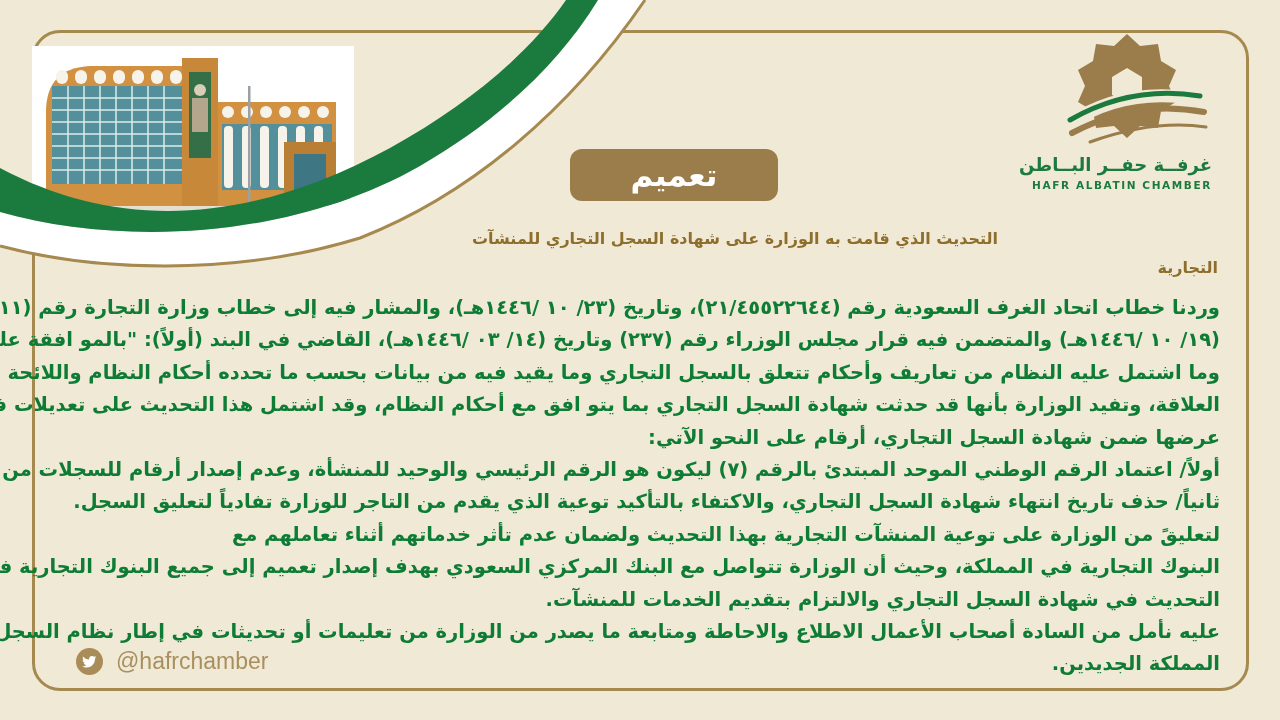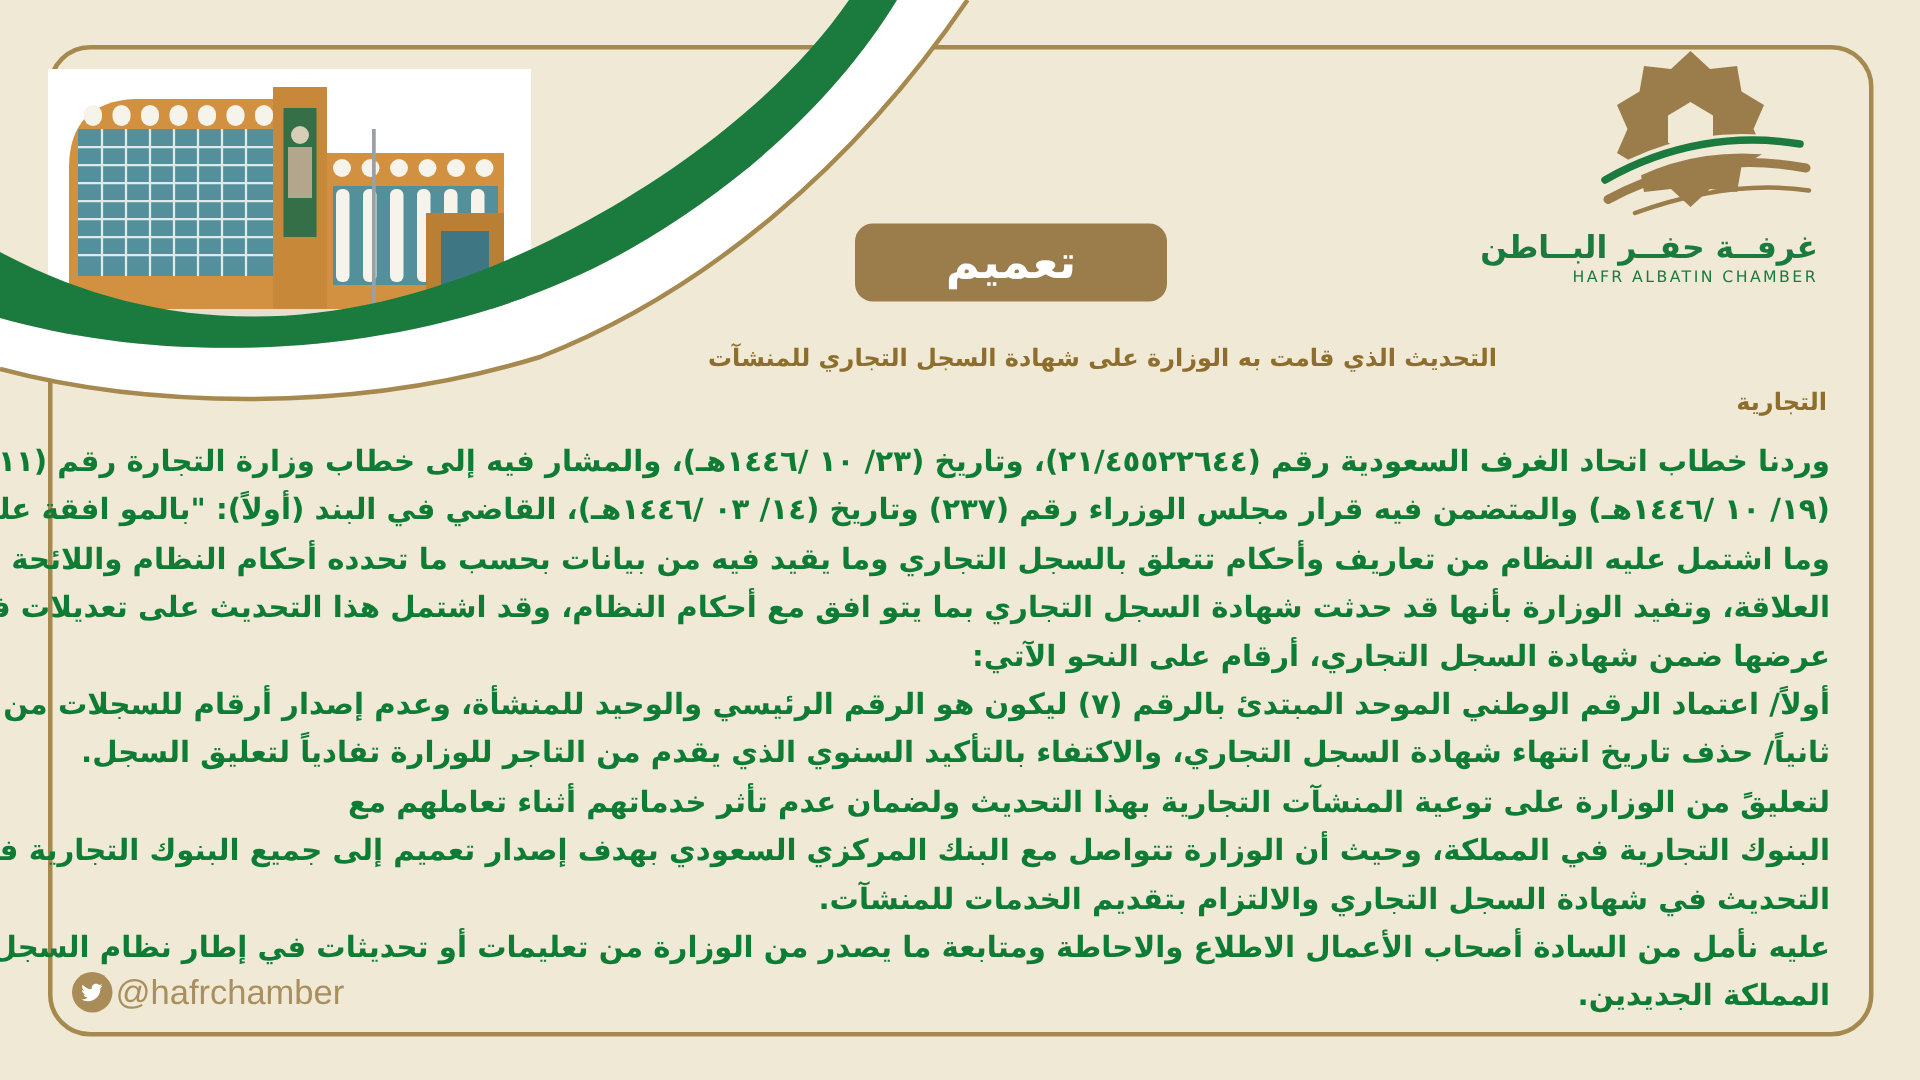--- a/index.html
+++ b/index.html
@@ -6,30 +6,30 @@
   .page{position:relative;width:1280px;height:720px;background:#f0e9d6;overflow:hidden;
         font-family:"DejaVu Sans",sans-serif;}
   .frame{position:absolute;left:32px;top:30px;width:1211px;height:655px;
          border:3px solid #a6894f;border-radius:28px;z-index:1;}
   .photo{position:absolute;left:32px;top:46px;width:322px;height:192px;background:#ffffff;z-index:2;}
   .deco{position:absolute;left:0;top:0;width:700px;height:300px;z-index:3;}
   .banner{position:absolute;left:570px;top:149px;width:208px;height:52px;background:#9b7c4b;
           border-radius:12px;z-index:5;display:flex;align-items:center;justify-content:center;}
   .banner span{color:#ffffff;font-size:31px;font-weight:bold;line-height:52px;}
   .logo{position:absolute;left:1032px;top:34px;width:180px;z-index:5;text-align:center;}
-  .logo .ar{color:#1b7a3d;font-size:21px;font-weight:bold;line-height:26px;direction:rtl;white-space:nowrap;margin-left:40px;}
-  .logo .en{color:#1b7a3d;font-size:10.5px;font-weight:normal;letter-spacing:1.6px;line-height:15px;white-space:nowrap;text-align:right;}
+  .logo .ar{color:#1b7a3d;font-size:18px;font-weight:bold;line-height:26px;direction:rtl;white-space:nowrap;margin-left:40px;}
+  .logo .en{color:#1b7a3d;font-size:10.5px;font-weight:bold;letter-spacing:1.6px;line-height:15px;white-space:nowrap;}
   .title{position:absolute;left:62px;right:62px;top:224px;z-index:4;direction:rtl;
          color:#8d6e2c;font-size:16px;font-weight:bold;line-height:29px;}
   .title .l1{text-align:center;padding-left:190px;white-space:nowrap;}
   .title .l2{text-align:right;padding-left:166px;direction:rtl;}
   .bodytext{position:absolute;left:62px;right:60px;top:292px;z-index:4;direction:rtl;}
   .bodytext .line{text-align:right;direction:rtl;white-space:nowrap;
                   color:#0e7c34;font-size:19.5px;font-weight:bold;line-height:32.4px;height:32.4px;}
-  .handle{position:absolute;left:48px;top:648px;z-index:6;display:flex;align-items:center;gap:2px;}
+  .handle{position:absolute;left:76px;top:648px;z-index:6;display:flex;align-items:center;gap:13px;}
   .handle .bird{width:27px;height:27px;border-radius:50%;background:#a98c58;
                 display:flex;align-items:center;justify-content:center;}
   .handle .txt{color:#aa8f5e;font-size:23px;font-family:"Liberation Sans",sans-serif;}
 </style>
 </head>
 <body>
 
 <div class="page">
 
   <div class="frame"></div>
@@ -115,21 +115,21 @@
       <div class="line">(١٩/ ١٠ /١٤٤٦هـ) والمتضمن فيه قرار مجلس الوزراء رقم (٢٣٧) وتاريخ (١٤/ ٠٣ /١٤٤٦هـ)، القاضي في البند (أولاً): "بالمو افقة على نظام السجل التجاري"،</div>
 
       <div class="line">وما اشتمل عليه النظام من تعاريف وأحكام تتعلق بالسجل التجاري وما يقيد فيه من بيانات بحسب ما تحدده أحكام النظام واللائحة والأنظمة ذات</div>
 
       <div class="line">العلاقة، وتفيد الوزارة بأنها قد حدثت شهادة السجل التجاري بما يتو افق مع أحكام النظام، وقد اشتمل هذا التحديث على تعديلات في البيانات التي يتم</div>
 
       <div class="line">عرضها ضمن شهادة السجل التجاري، أرقام على النحو الآتي:</div>
 
       <div class="line">أولاً/ اعتماد الرقم الوطني الموحد المبتدئ بالرقم (٧) ليكون هو الرقم الرئيسي والوحيد للمنشأة، وعدم إصدار أرقام للسجلات من الوزارة.</div>
 
-      <div class="line">ثانياً/ حذف تاريخ انتهاء شهادة السجل التجاري، والاكتفاء بالتأكيد السنوي الذي يقدم من التاجر للوزارة تفادياً لتعليق السجل.</div>
+      <div class="line">ثانياً/ حذف تاريخ انتهاء شهادة السجل التجاري، والاكتفاء بالتأكيد توعية الذي يقدم من التاجر للوزارة تفادياً لتعليق السجل.</div>
 
       <div class="line">لتعليقً من الوزارة على توعية المنشآت التجارية بهذا التحديث ولضمان عدم تأثر خدماتهم أثناء تعاملهم مع</div>
 
       <div class="line">البنوك التجارية في المملكة، وحيث أن الوزارة تتواصل مع البنك المركزي السعودي بهدف إصدار تعميم إلى جميع البنوك التجارية في المملكة لمراعاة هذا</div>
 
       <div class="line">التحديث في شهادة السجل التجاري والالتزام بتقديم الخدمات للمنشآت.</div>
 
       <div class="line">عليه نأمل من السادة أصحاب الأعمال الاطلاع والاحاطة ومتابعة ما يصدر من الوزارة من تعليمات أو تحديثات في إطار نظام السجل التجاري والأسماء</div>
 
       <div class="line">المملكة الجديدين.</div>

